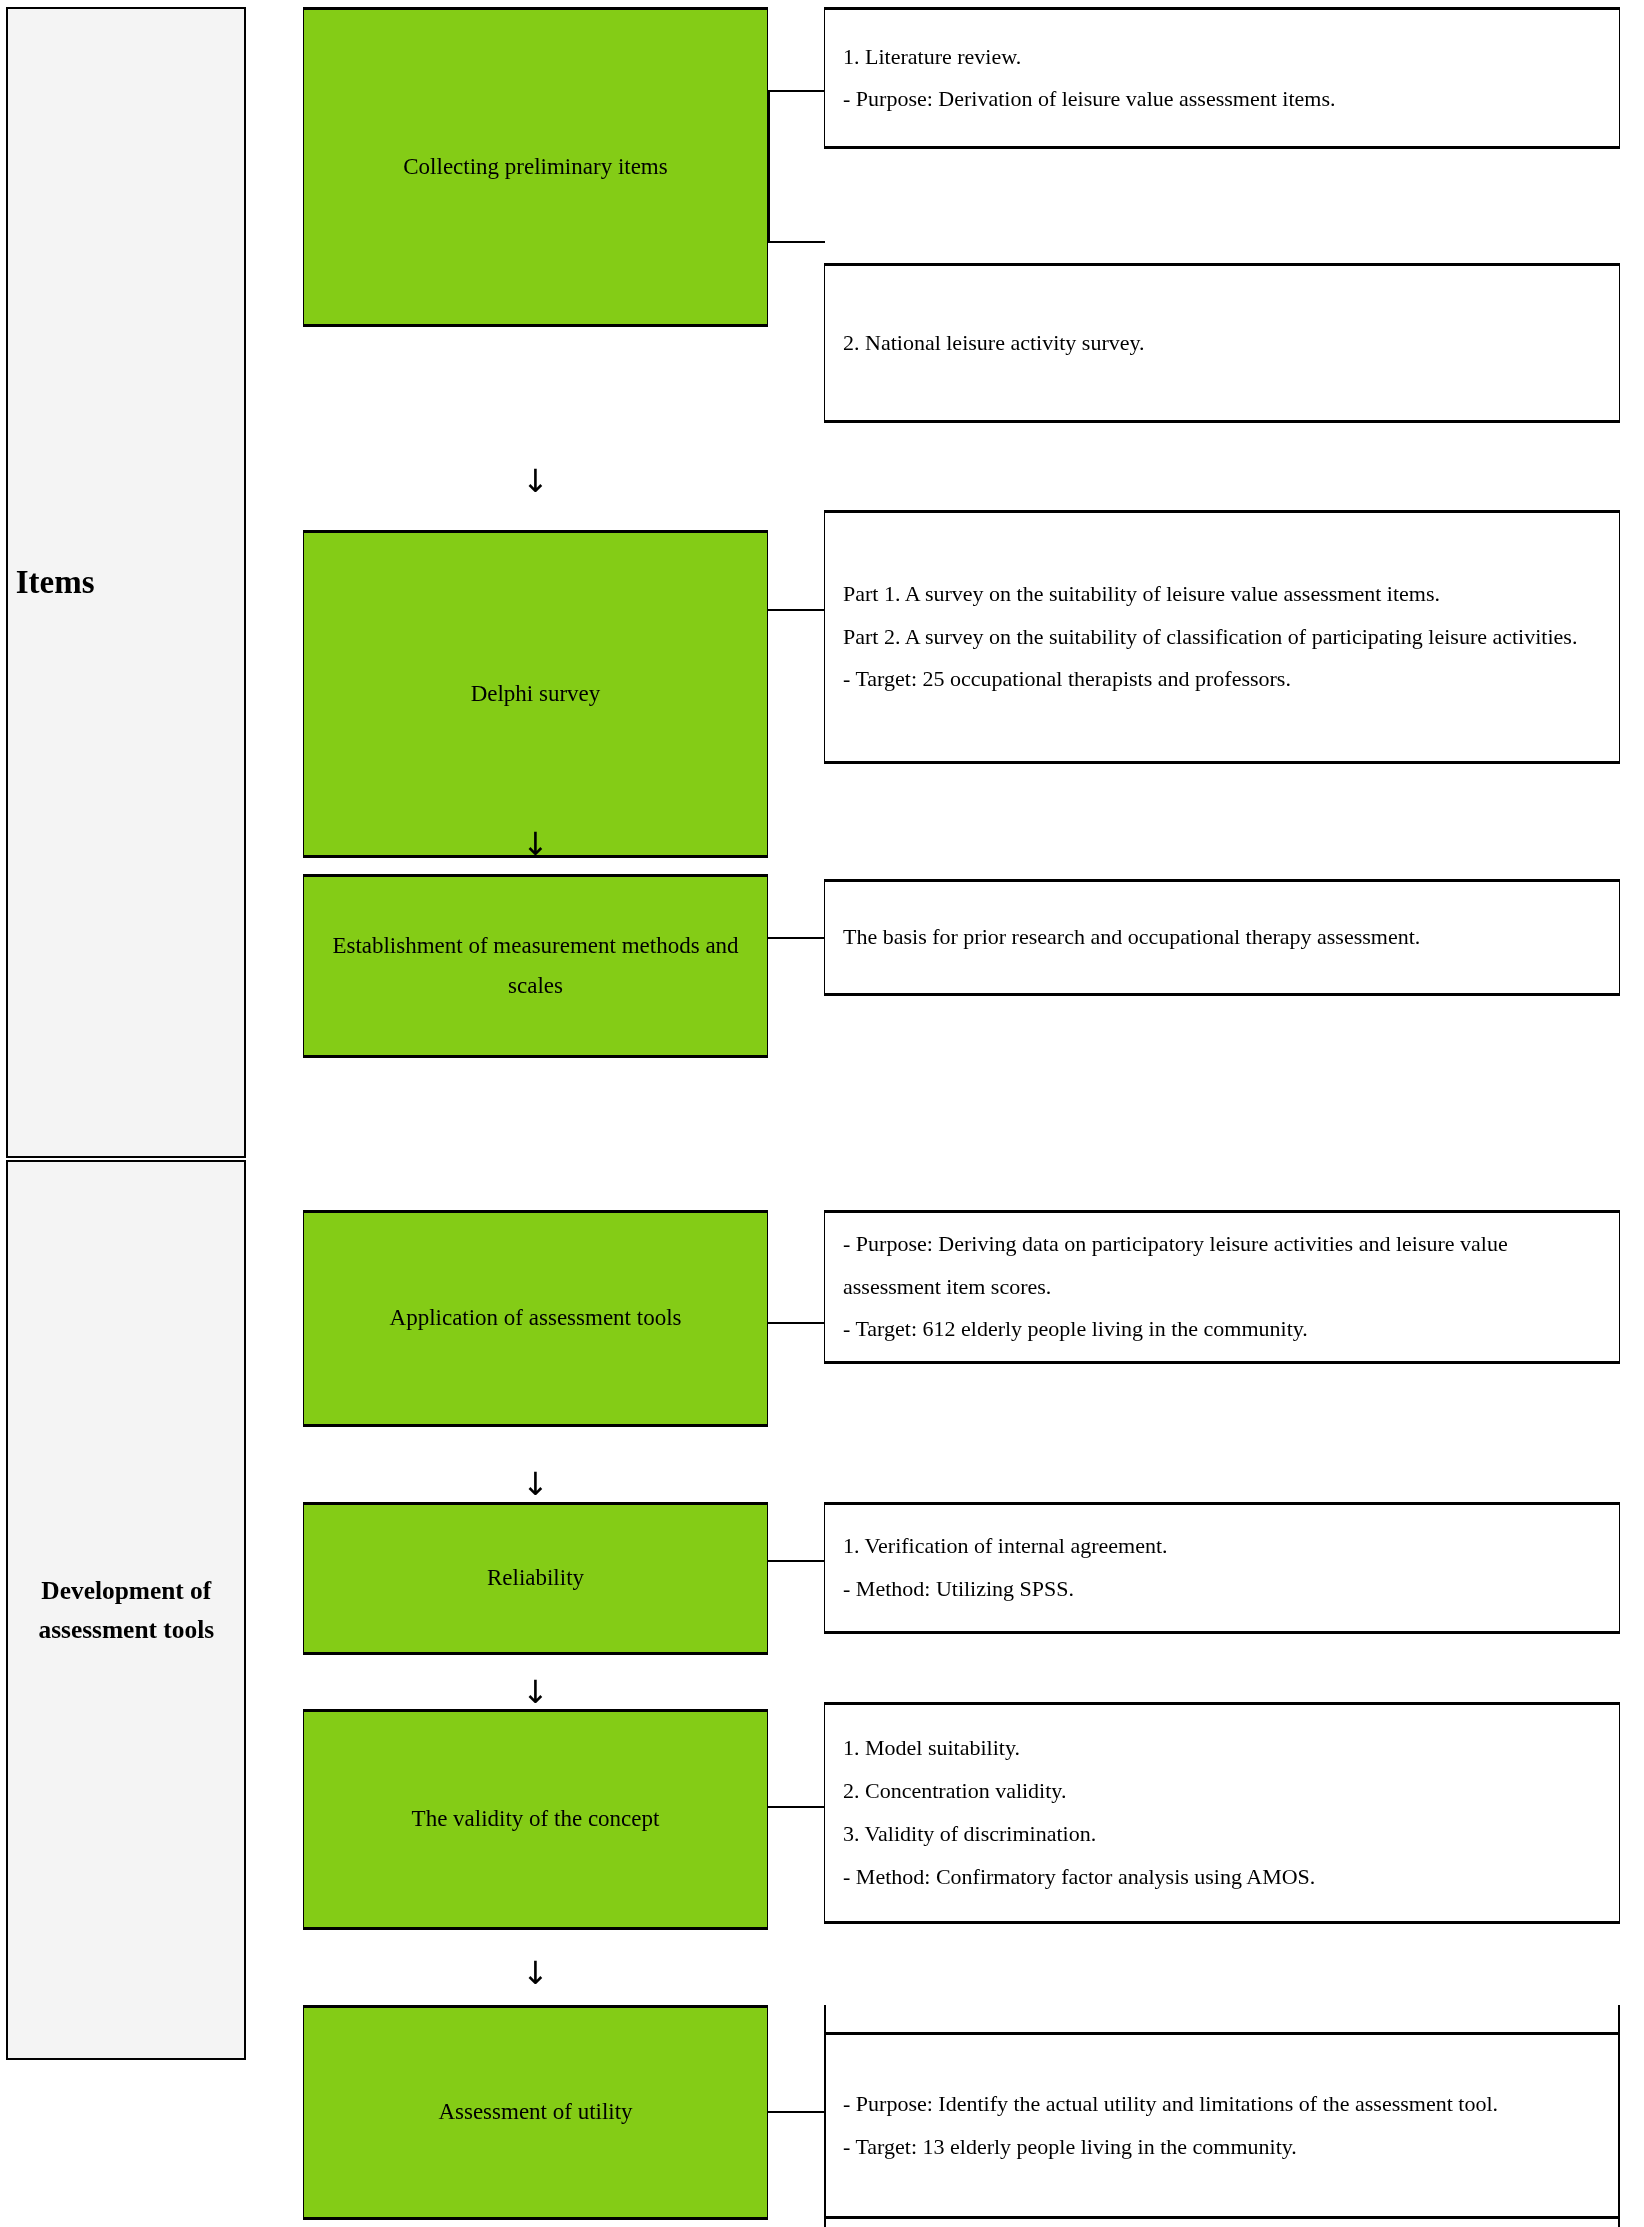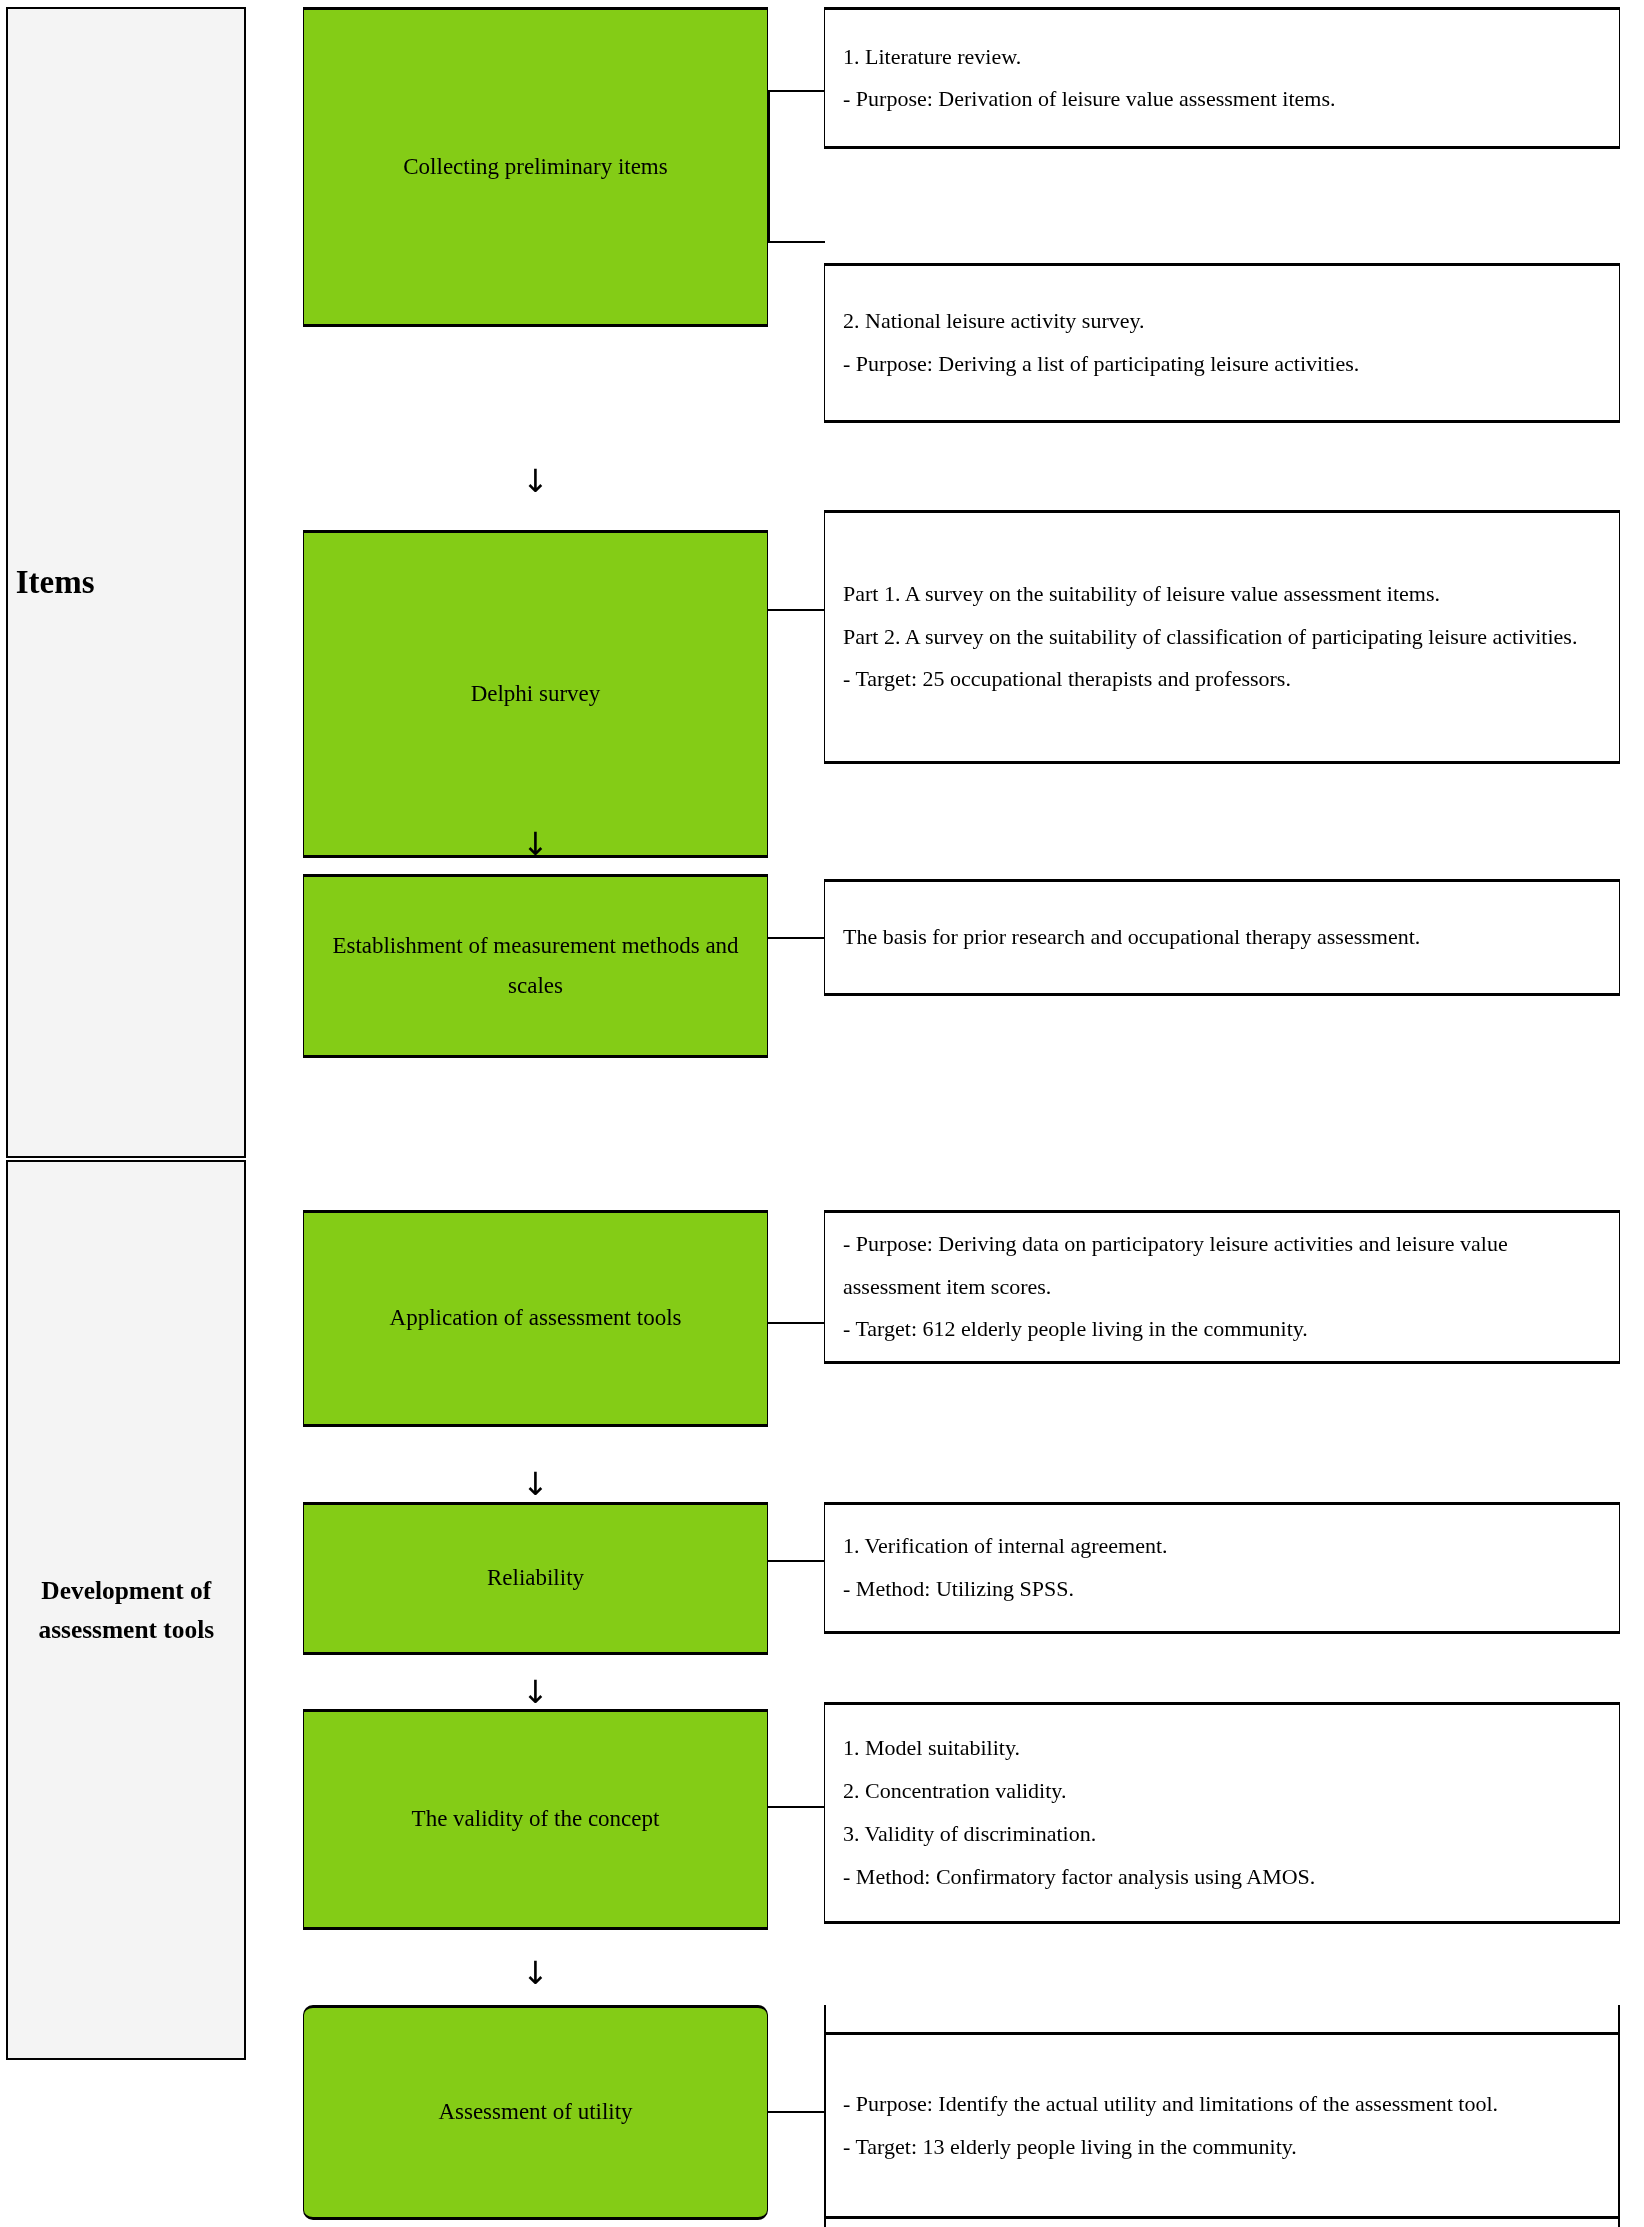--- a/index.html
+++ b/index.html
@@ -121,21 +121,20 @@
   <div class="conn-v" style="left:768px; top:90px; height:151px;"></div>
   <div class="conn-h" style="left:768px; top:241px; width:57px;"></div>
 
   <div class="detail-box heavy-rule" style="top:7.4px; height:142px;">
     <div class="detail-line">1. Literature review.</div>
     <div class="detail-line">- Purpose: Derivation of leisure value assessment items.</div>
   </div>
 
   <div class="detail-box heavy-rule" style="top:263px; height:160px;">
     <div class="detail-line">2. National leisure activity survey.</div>
-    <div class="detail-line">- Purpose: Deriving a list of participating leisure activities.</div>
   </div>
 
   <div class="down-arrow" style="left:504px; top:465px;">↓</div>
 
   <div class="stage-box heavy-rule" style="top:510px; height:328px;margin-top:20px;">
     <div class="stage-label">Delphi survey</div>
   </div>
 
   <div class="conn-h" style="left:768px; top:609px; width:57px;"></div>
 
@@ -195,21 +194,21 @@
 
   <div class="detail-box heavy-rule" style="top:1702px; height:222px;">
     <div class="detail-line">1. Model suitability.</div>
     <div class="detail-line">2. Concentration validity.</div>
     <div class="detail-line">3. Validity of discrimination.</div>
     <div class="detail-line">- Method: Confirmatory factor analysis using AMOS.</div>
   </div>
 
   <div class="down-arrow" style="left:504px; top:1957px;">↓</div>
 
-  <div class="stage-box heavy-rule" style="top:2005px; height:215px;border-radius:10px;">
+  <div class="stage-box heavy-rule" style="top:2005px; height:215px;">
     <div class="stage-label">Assessment of utility</div>
   </div>
 
   <div class="conn-h" style="left:768px; top:2111px; width:57px;"></div>
 
   <div class="detail-box heavy-rule" style="top:2032px; height:187px;">
     <div class="detail-line">- Purpose: Identify the actual utility and limitations of the assessment tool.</div>
     <div class="detail-line">- Target: 13 elderly people living in the community.</div>
   </div>
 

